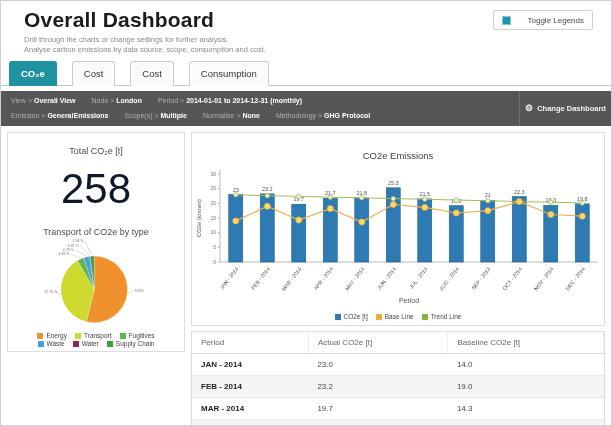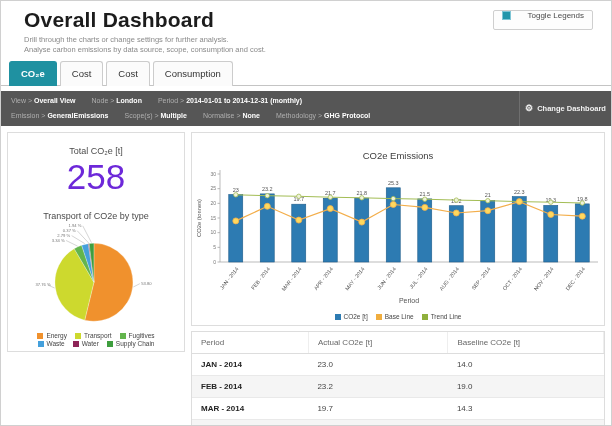--- a/index.html
+++ b/index.html
@@ -3,45 +3,45 @@
 <meta charset="utf-8">
 <style>
   * { margin:0; padding:0; box-sizing:border-box; }
   body { font-family:"Liberation Sans", sans-serif; background:#fff; }
   .page { width:612px; height:426px; border:1px solid #d0d0d0; background:#fff; overflow:hidden; position:relative; }
 
   
   .header { display:flex; justify-content:space-between; padding:7px 10px 2px 23px; }
   .page-title { font-size:21px; font-weight:bold; color:#1c1c1c; letter-spacing:0.2px; }
   .subtitle { margin-top:3px; font-size:7.5px; color:#8a8a8a; line-height:1.35; }
-  .toggle-legends { margin:2px 8px 0 0; height:20px; border:1px solid #cfcfcf; background:#fdfdfd; border-radius:2px; padding:0 8px; display:flex; gap:17px; font-size:8px; color:#4a4a4a; cursor:pointer; }
+  .toggle-legends { margin:2px 8px 0 0; height:20px; border:1px solid #cfcfcf; background:#fdfdfd; border-radius:2px; padding:0 8px; display:flex; align-items:center; gap:17px; font-size:8px; color:#4a4a4a; cursor:pointer; }
   .toggle-icon { width:9px; height:9px; background:#2396ab; border:1px solid #7fc6d6; display:inline-block; }
 
   
-  .tabbar { padding:0 0 0 8px; border-bottom:1px solid #c4c4c4; display:flex; align-items:flex-end; height:29px; }
+  .tabbar { padding:0 0 0 8px; border-bottom:1px solid #c4c4c4; display:flex; align-items:flex-end; height:29px;gap:12px; }
   .tab { font-size:9.5px; color:#333; background:#fbfbfb; border:1px solid #ccc; border-bottom:none; border-radius:3px 3px 0 0; padding:6px 11px 7px 11px; margin-right:3px; cursor:pointer; position:relative; top:1px; }
   .tab.active { background:#1f91a1; color:#fff; border-color:#1f91a1; font-weight:bold; }
 
   
   .settings-bar { margin-top:5px; background:#565656; color:#fff; display:flex; height:35px; }
   .settings-lines { flex:1; padding:4px 10px; display:flex; flex-direction:column; justify-content:space-between; }
   .settings-line { font-size:7px; line-height:12px; white-space:nowrap; }
   .set-item { margin-right:16px; }
   .set-label { color:#aFaFaF; }
   .set-sep { color:#aFaFaF; }
   .set-value { color:#fff; font-weight:bold; }
   .change-settings { width:92px; border-left:1px solid #6f6f6f; display:flex; align-items:center; justify-content:center; gap:4px; font-size:7.5px; font-weight:bold; color:#f2f2f2; cursor:pointer; }
   .gear { font-size:9px; line-height:9px; }
 
   
   .content { display:flex; gap:6px; padding:6px; }
   .card { border:1px solid #ddd; background:#fff; }
   .left-card { width:178px; height:220px; display:flex; flex-direction:column; align-items:center; }
   .total-label { margin-top:13px; font-size:9px; color:#4c4c4c; }
-  .total-value { font-size:35px; color:#6d28d9; margin-top:1px; }
+  .total-value { font-size:42px; color:#0f172a; margin-top:9px; }
   .breakdown-title { margin-top:14px; font-size:9px; color:#4c4c4c; }
   #pie-svg { display:block; }
   .right-col { flex:1; display:flex; flex-direction:column; gap:5px; }
   .chart-card { padding:14px 2px 1px 2px; }
   .chart-title { text-align:center; font-size:9.5px; color:#3d3d3d; padding:3px 0 1px 0; }
   .legend { display:flex; flex-wrap:wrap; justify-content:center; align-items:center; column-gap:8px; row-gap:1px; font-size:6.5px; color:#444; padding:1px 14px 4px 14px; }
   .legend-item { display:inline-flex; align-items:center; gap:3px; }
   .legend-swatch { width:6px; height:6px; display:inline-block; }
 
   

